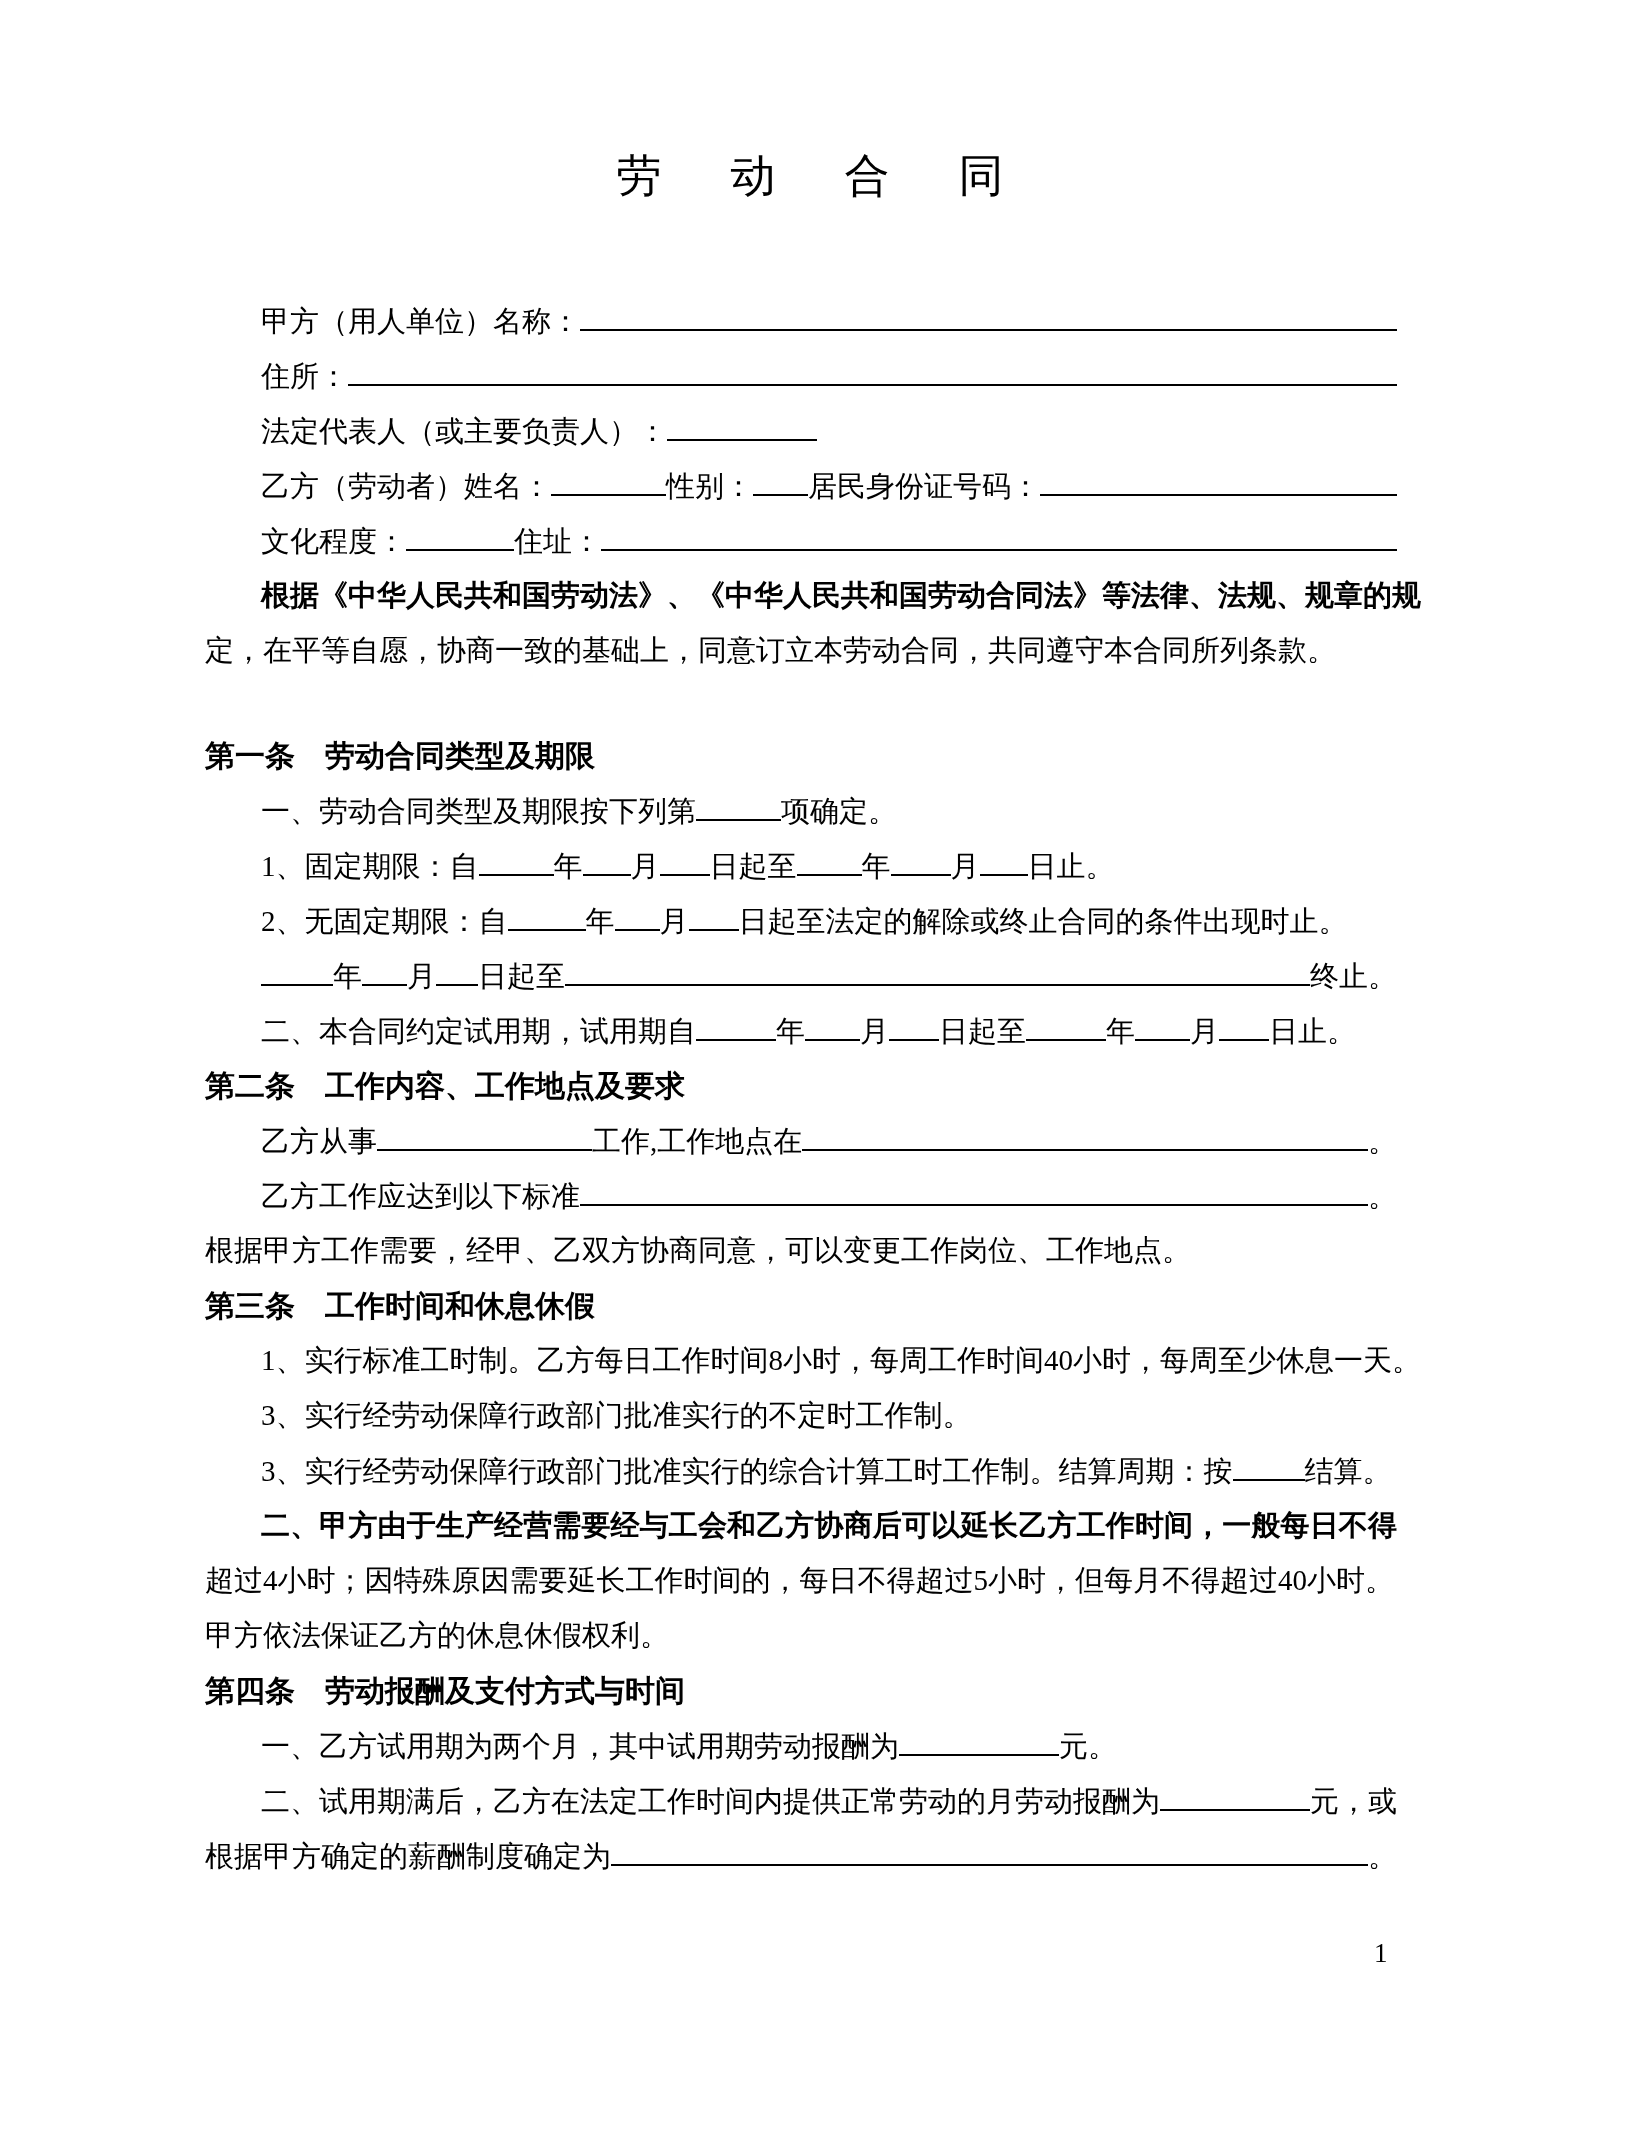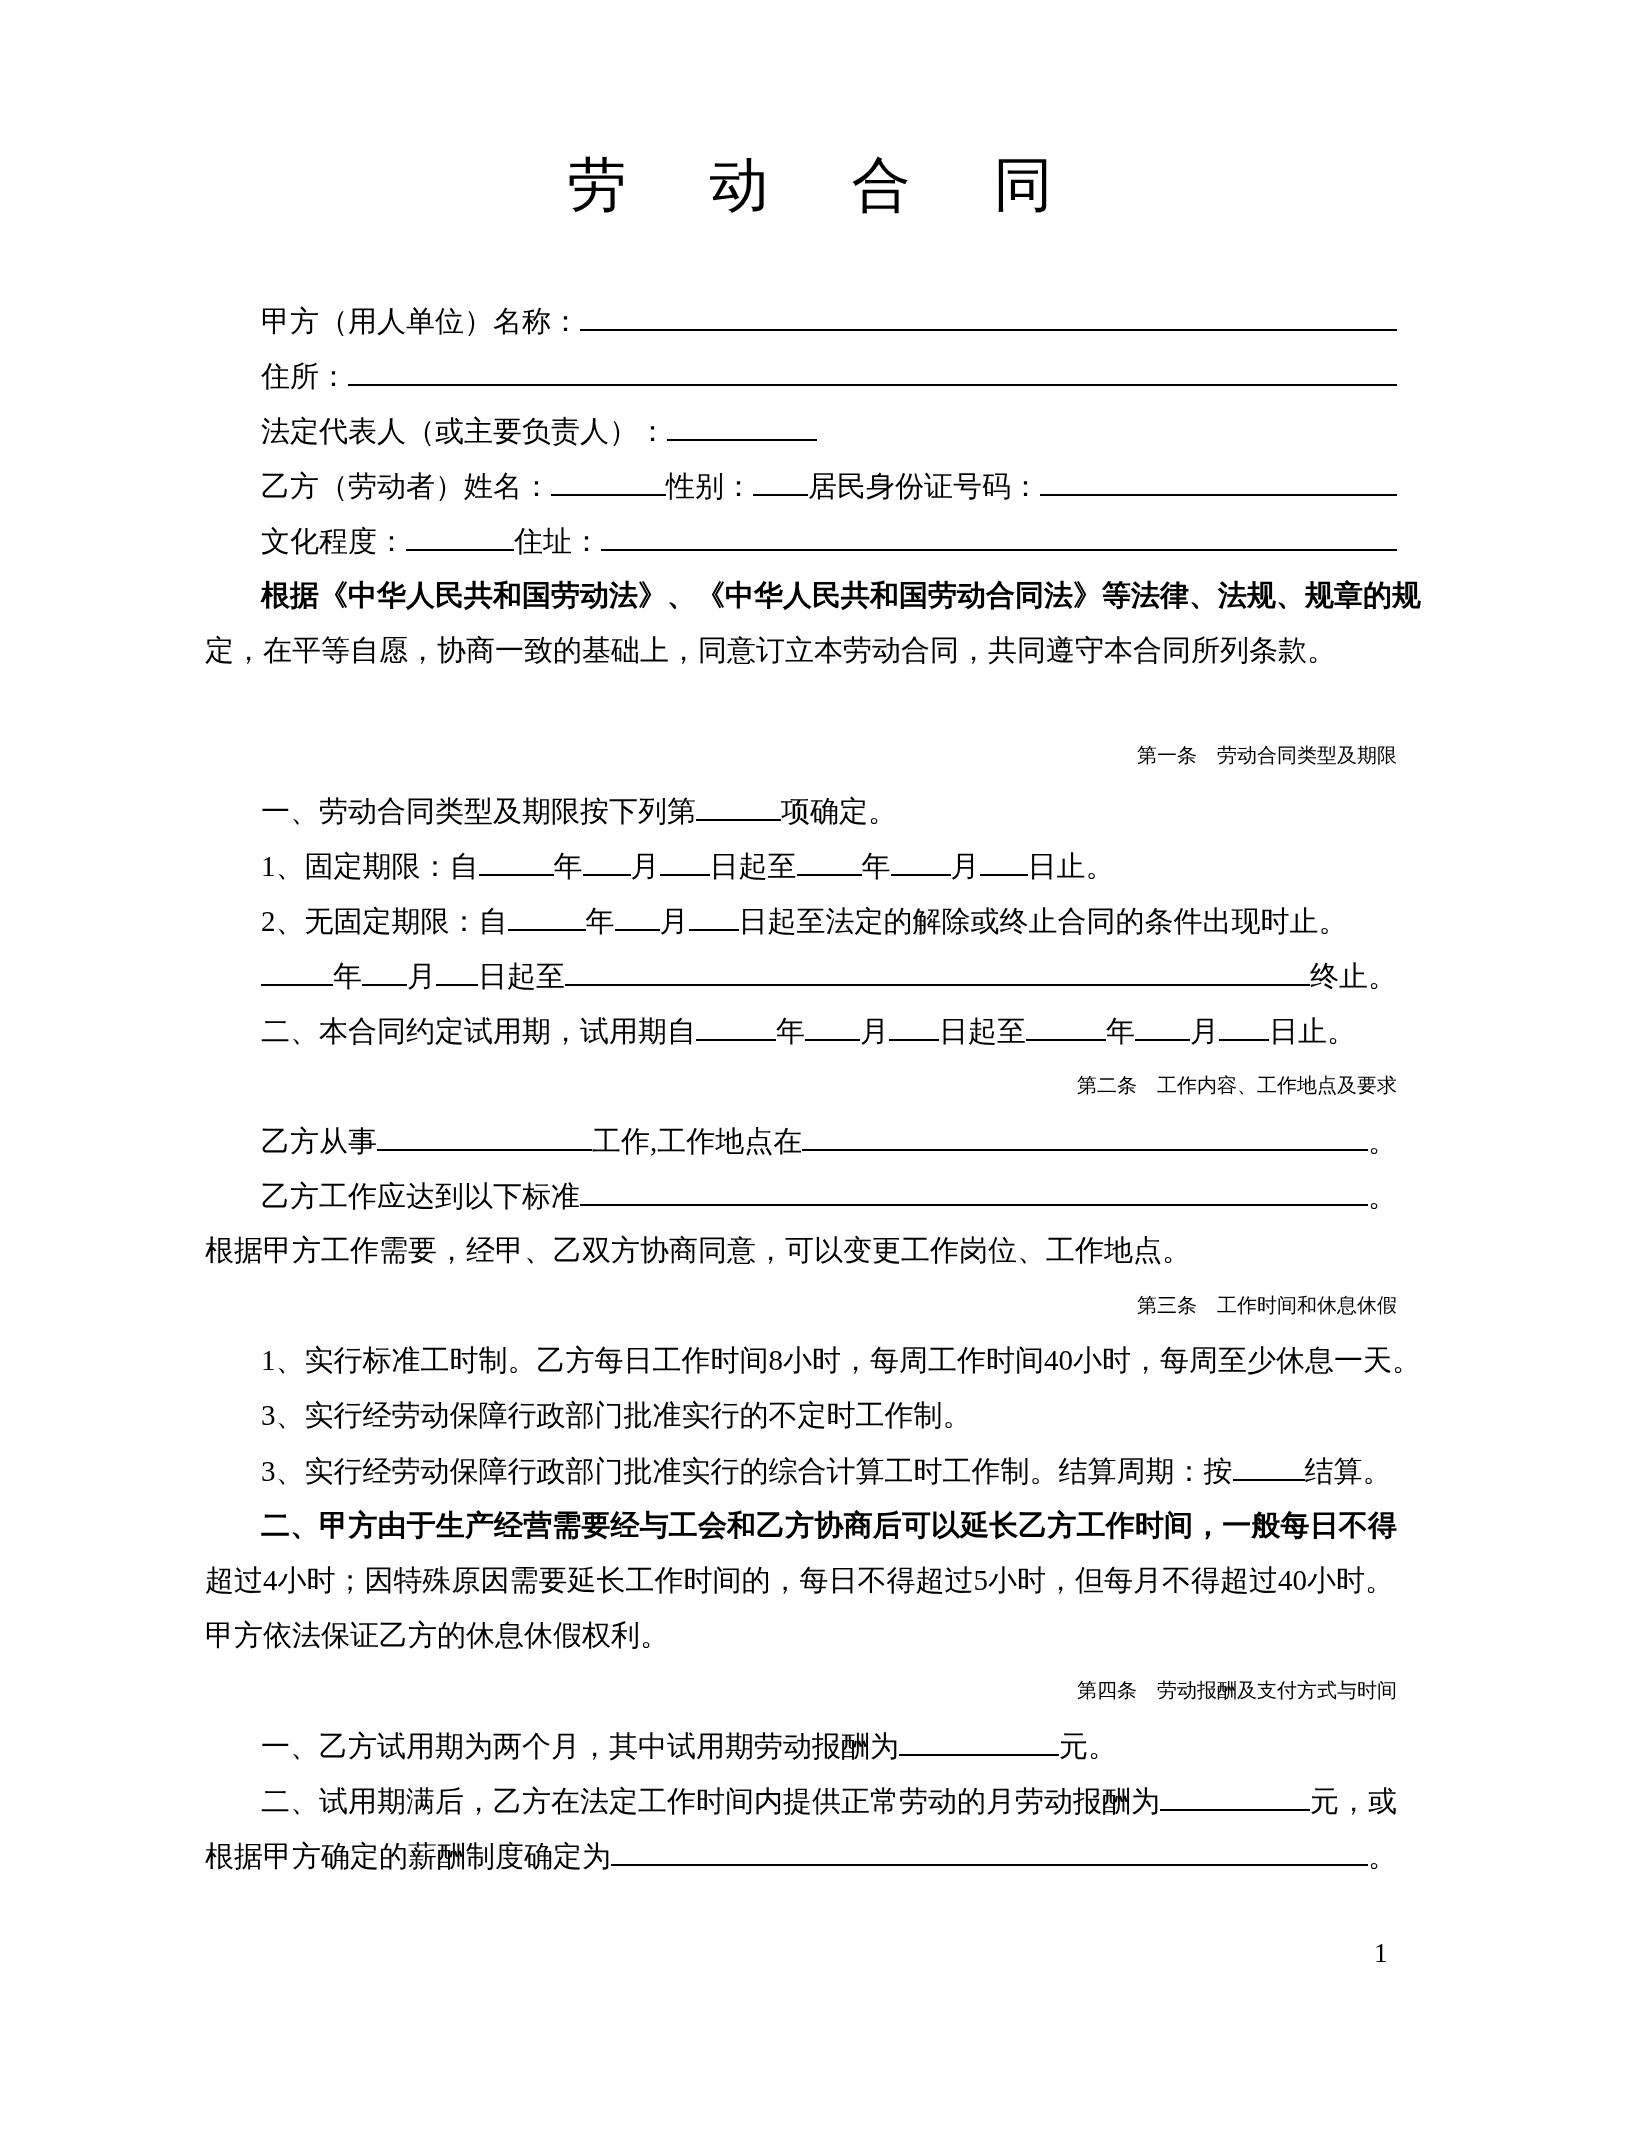--- a/index.html
+++ b/index.html
@@ -5,42 +5,41 @@
   html,body{margin:0;padding:0;}
   body{
     width:1632px;height:2132px;
     background:#ffffff;color:#000000;
     font-family:"Liberation Serif", serif;
     position:relative;overflow:hidden;
   }
   .title{
     position:absolute;top:146px;left:0;width:100%;
     text-align:center;
-    font-size:59px;
+    font-size:45px;
     letter-spacing:12px;
     white-space:pre;
   }
   #doc{
     position:absolute;left:205px;top:293px;width:1192px;
     font-size:29px;
   }
   .line{
     display:flex;
     align-items:baseline;
     height:55px;
     line-height:55px;
     white-space:pre;
   }
   .line.ind{padding-left:56px;}
   .line.gap{margin-top:50px;}
   .line.heading{
     font-family:"Liberation Sans", sans-serif;
-    font-weight:400;
-    font-size:20px;
-    justify-content:flex-end;
+    font-weight:700;
+    font-size:30px;
   }
   .line.just{
     display:block;
     text-align:justify;
     text-align-last:justify;
     white-space:normal;
     font-weight:bold;
   }
   .line.just.ind{padding-left:0;text-indent:56px;}
   .txt{flex:0 0 auto;white-space:pre;}

